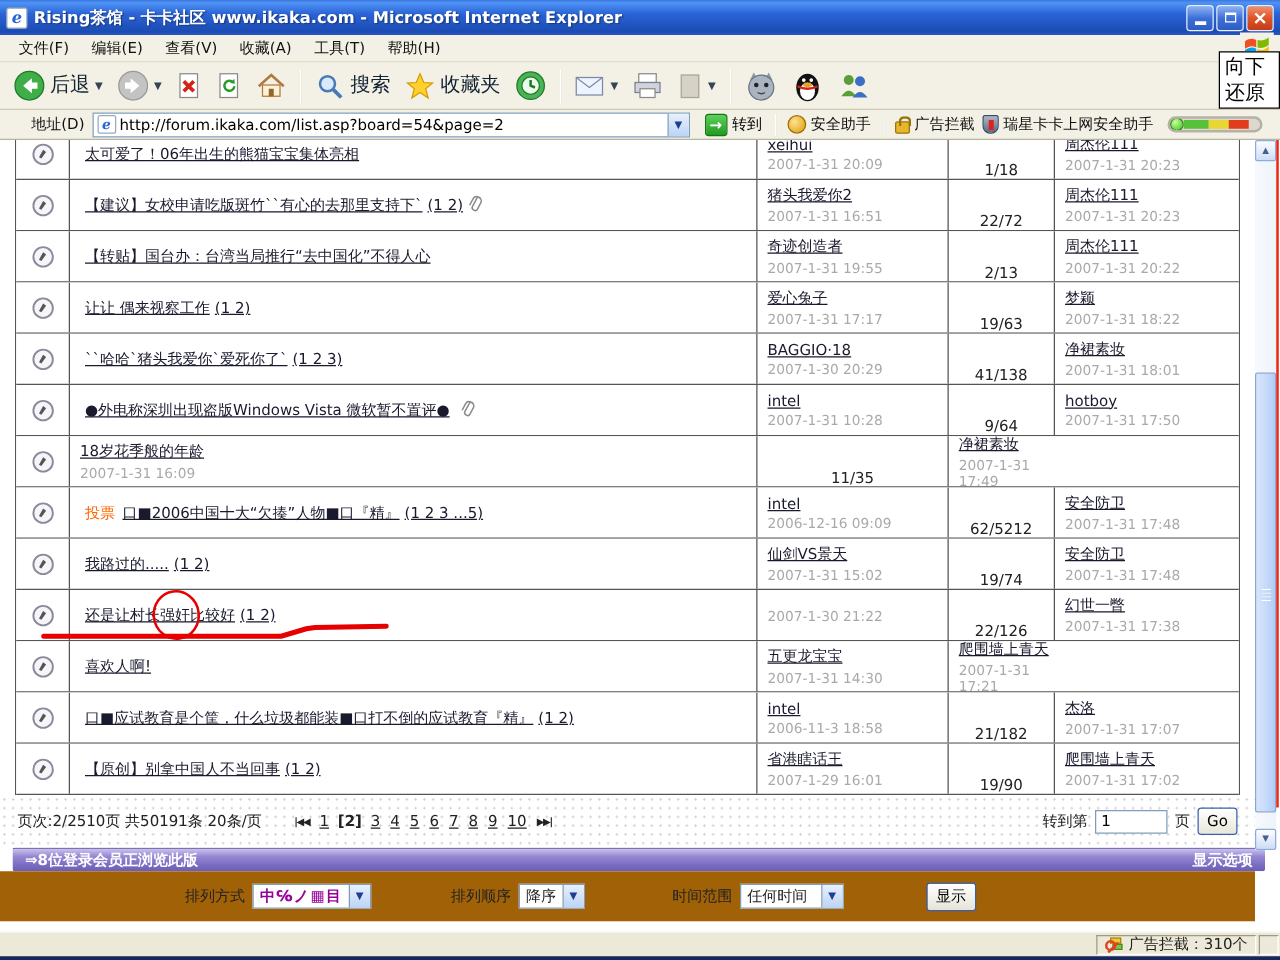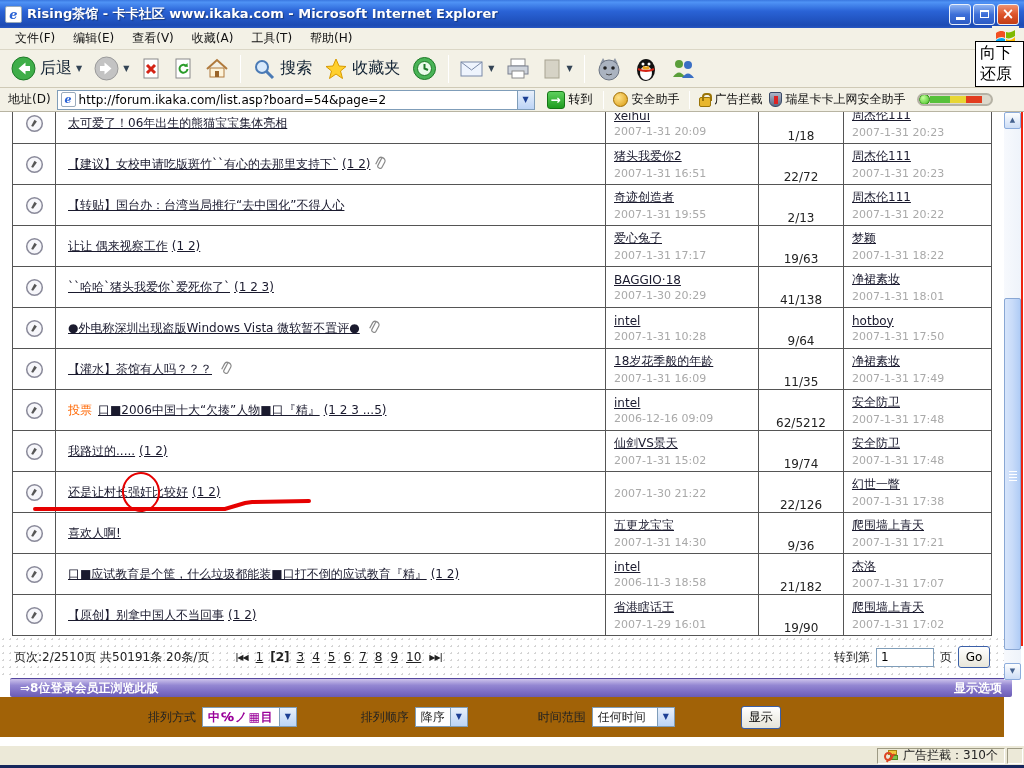--- a/index.html
+++ b/index.html
@@ -32,21 +32,21 @@
   
   .toolbar { position:absolute; top:50px; left:0; width:1024px; height:38px; background:#f3f1e6;
     border-bottom:1px solid #cfcab6; display:flex; align-items:center; padding-left:6px; gap:2px; }
   .tbtn { display:flex; align-items:center; gap:4px; padding:3px 5px; border-radius:3px; color:#123; }
   .tbtn .lbl { font-size:16px; }
   .dd { font-size:8px; color:#345; }
   .sep { width:1px; height:28px; background:#c9c5b2; border-right:1px solid #fff; margin:0 4px; }
 
   
   .addrbar { position:absolute; top:88px; left:0; width:1024px; height:24px; background:#f3f1e6;
-    border-bottom:1px solid #b8b4a2; display:flex; align-items:center; padding-left:8px; }
+    border-bottom:1px solid #b8b4a2; display:flex; align-items:center; padding-left:25px; }
   .addr-label { margin-right:6px; color:#111; }
   .addr-input-wrap { width:478px; height:20px; background:#fff; border:1px solid #7f9db9; display:flex; align-items:center; }
   .addr-input-wrap .ie-ico { width:15px; height:15px; margin:0 3px; font-size:11px; line-height:13px; }
   .addr-input { flex:1; border:none; outline:none; font-size:12px; font-family:inherit; height:16px; }
   .addr-drop { width:17px; height:18px; background:linear-gradient(180deg,#e8f0fb,#bcd4f6); border-left:1px solid #7f9db9;
     text-align:center; font-size:8px; color:#1c3f94; line-height:18px; }
   .go-btn { display:flex; align-items:center; gap:4px; margin-left:8px; padding:1px 4px; }
   .go-ico { width:18px; height:18px; background:linear-gradient(180deg,#5dd05d,#1f9c1f); border:1px solid #157515;
     border-radius:3px; color:#fff; text-align:center; line-height:17px; font-weight:bold; }
   .addr-sep { width:1px; height:18px; background:#c9c5b2; border-right:1px solid #fff; margin:0 6px; }
@@ -476,30 +476,20 @@
       <span class="date">2007-1-31 17:50</span>
     </div>
   </div>
           <div class="t-row">
     <div class="c cell-icon">
       <svg width="19" height="19" viewBox="0 0 20 20">
         <circle cx="10" cy="10" r="8.2" fill="#f6f6fa" stroke="#8a8a9a" stroke-width="1.6"></circle>
         <path d="M6.5 12.5 L10 6 L12.5 8 L8.5 13.5 Z" fill="#555"></path>
       </svg>
     </div>
-    <div class="c cell-title">
-
-      <a class="tlink">【灌水】茶馆有人吗？？？</a>
-      <a class="pages"></a>
-      <span>
-        <svg width="12" height="15" viewBox="0 0 12 15">
-                  <path d="M8.5 3 C8.5 1.5 5.5 1.5 5.5 3 L5.5 11 C5.5 13.5 10 13.5 10 11 L10 5 C10 1 3 1 3 5 L3 11" fill="none" stroke="#8a8a8a" stroke-width="1.2" transform="rotate(28 6 7.5)"></path>
-                </svg>
-      </span>
-    </div>
     <div class="c cell-author">
       <a class="alink">18岁花季般的年龄</a>
       <span class="date">2007-1-31 16:09</span>
     </div>
     <div class="c cell-counts">
       <span>11/35</span>
     </div>
     <div class="c cell-reply">
       <a class="alink">净裙素妆</a>
       <span class="date">2007-1-31 17:49</span>
@@ -589,23 +579,20 @@
     </div>
     <div class="c cell-title">
 
       <a class="tlink">喜欢人啊!</a>
       <a class="pages"></a>
 
     </div>
     <div class="c cell-author">
       <a class="alink">五更龙宝宝</a>
       <span class="date">2007-1-31 14:30</span>
-    </div>
-    <div class="c cell-counts">
-      <span>9/36</span>
     </div>
     <div class="c cell-reply">
       <a class="alink">爬围墙上青天</a>
       <span class="date">2007-1-31 17:21</span>
     </div>
   </div>
           <div class="t-row">
     <div class="c cell-icon">
       <svg width="19" height="19" viewBox="0 0 20 20">
         <circle cx="10" cy="10" r="8.2" fill="#f6f6fa" stroke="#8a8a9a" stroke-width="1.6"></circle>

